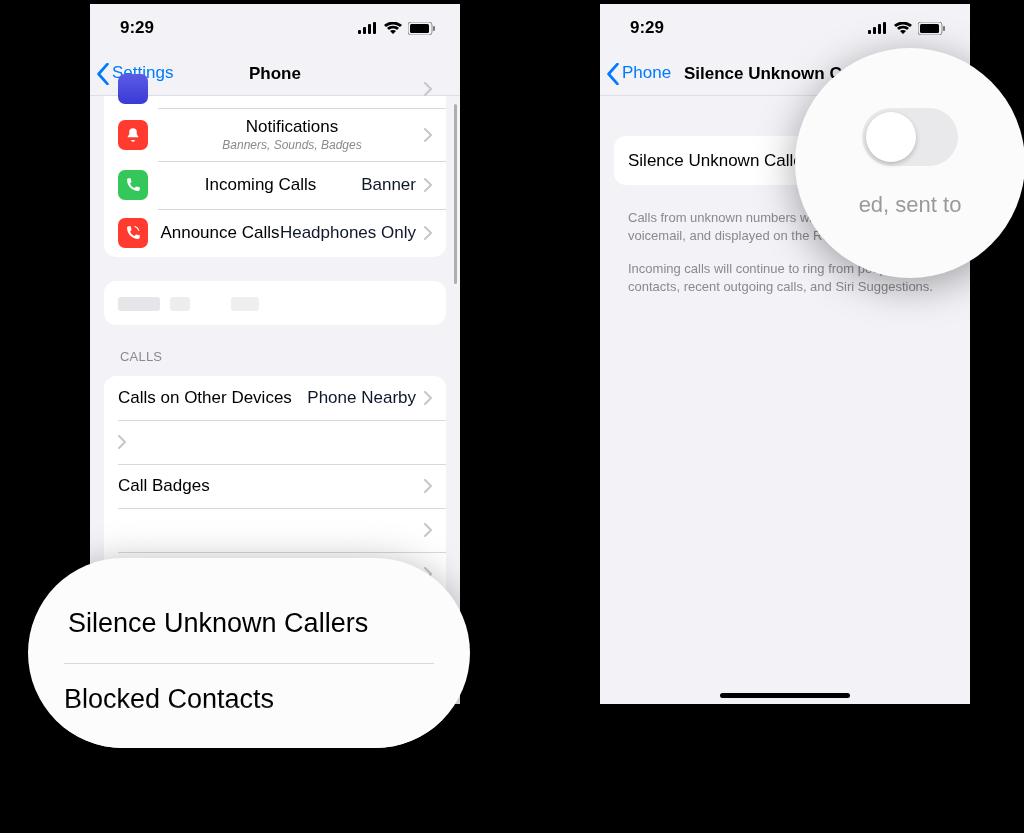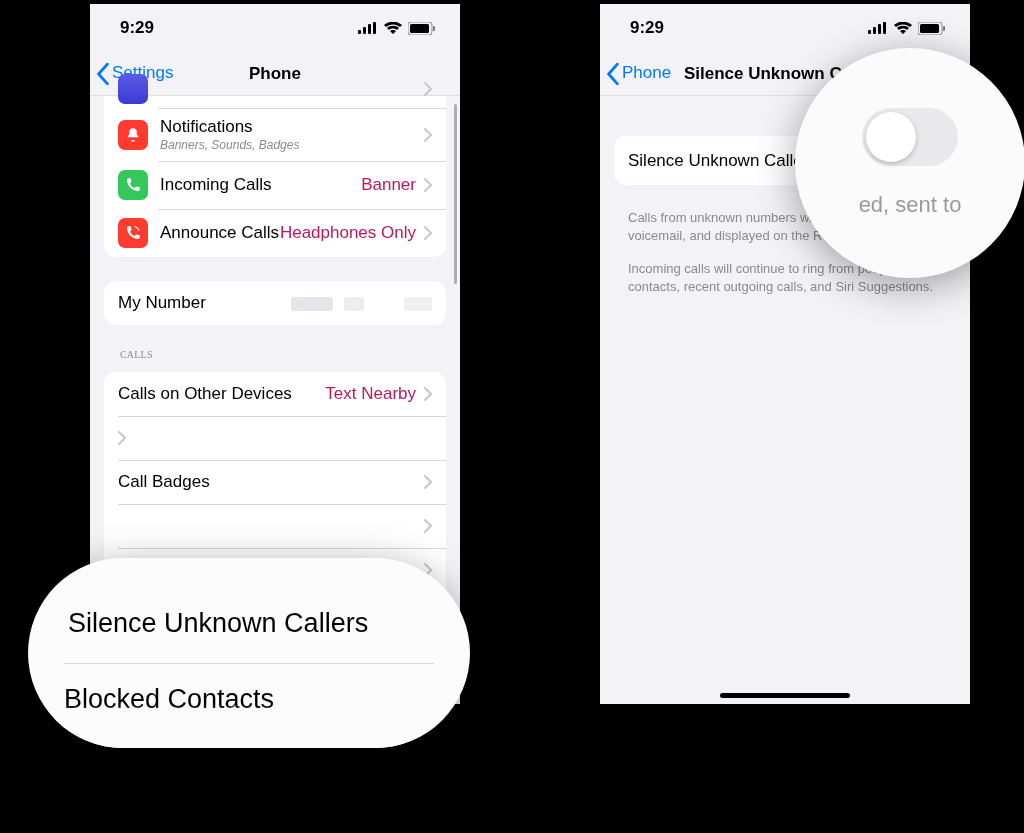--- a/index.html
+++ b/index.html
@@ -61,27 +61,26 @@
   }
 
   
   .content { padding-bottom: 30px; }
   .group {
     margin: 12px 14px 24px;
     background: #fff;
     border-radius: 12px;
     overflow: hidden;
   }
-  .group.first-cut { margin-top: -22px; } 
+  .group.first-cut { margin-top: -22px; text-align: center; } 
   .header-label {
     margin: 0 30px 6px;
-    font-size: 10px;
+    font-size: 13px;
     color: #8a8a8e;
     letter-spacing: 0.2px;
-    font-family: Liberation Serif, serif;
   }
   .row {
     display: flex;
     align-items: center;
     min-height: 44px;
     padding: 9px 14px;
     position: relative;
   }
   .row + .row::before {
     content: "";
@@ -95,21 +94,21 @@
     width: 30px; height: 30px;
     border-radius: 7px;
     margin-right: 12px;
     display: flex; align-items: center; justify-content: center;
     flex-shrink: 0;
   }
   .app-icon svg { width: 18px; height: 18px; }
   .row .labels { flex: 1; min-width: 0; }
   .row .label { font-size: 17px; color: #000; }
   .row .sublabel { font-size: 12px; color: #8a8a8e; margin-top: 1px; font-style: italic; }
-  .row .value { font-size: 17px; color: #be185d; margin-right: 8px; }
+  .row .value { font-size: 17px; color: #0f172a; margin-right: 8px; }
   .chevron { color: #c7c7cc; flex-shrink: 0; }
   .chevron svg { display: block; }
 
   
   .scroll-indicator {
     position: absolute;
     right: 3px;
     top: 100px;
     width: 3px;
     height: 180px;
@@ -330,38 +329,35 @@
         <span class="chevron">
             <svg width="8" height="14" viewBox="0 0 8 14">
               <path d="M1 1 L7 7 L1 13" stroke="#c7c7cc" stroke-width="2" fill="none" stroke-linecap="round"></path>
             </svg>
           </span>
       </div>
     </div>
 
     <div class="group">
       <div class="row">
-        <div class="labels">
-            <div class="label">My Number</div>
-          </div>
         <span>
           <span class="redact" style="width:42px;"></span>
           <span class="redact" style="width:20px;margin-left:6px;opacity:.7;"></span>
           <span class="redact" style="width:28px;margin-left:36px;opacity:.6;"></span>
         </span>
       </div>
     </div>
 
     <div class="header-label">CALLS</div>
     <div class="group">
       <div class="row">
         <div class="labels">
             <div class="label">Calls on Other Devices</div>
           </div>
-        <span class="value">Text Nearby</span>
+        <span class="value">Phone Nearby</span>
         <span class="chevron">
             <svg width="8" height="14" viewBox="0 0 8 14">
               <path d="M1 1 L7 7 L1 13" stroke="#c7c7cc" stroke-width="2" fill="none" stroke-linecap="round"></path>
             </svg>
           </span>
       </div>
       <div class="row">
         <span class="chevron">
             <svg width="8" height="14" viewBox="0 0 8 14">
               <path d="M1 1 L7 7 L1 13" stroke="#c7c7cc" stroke-width="2" fill="none" stroke-linecap="round"></path>

